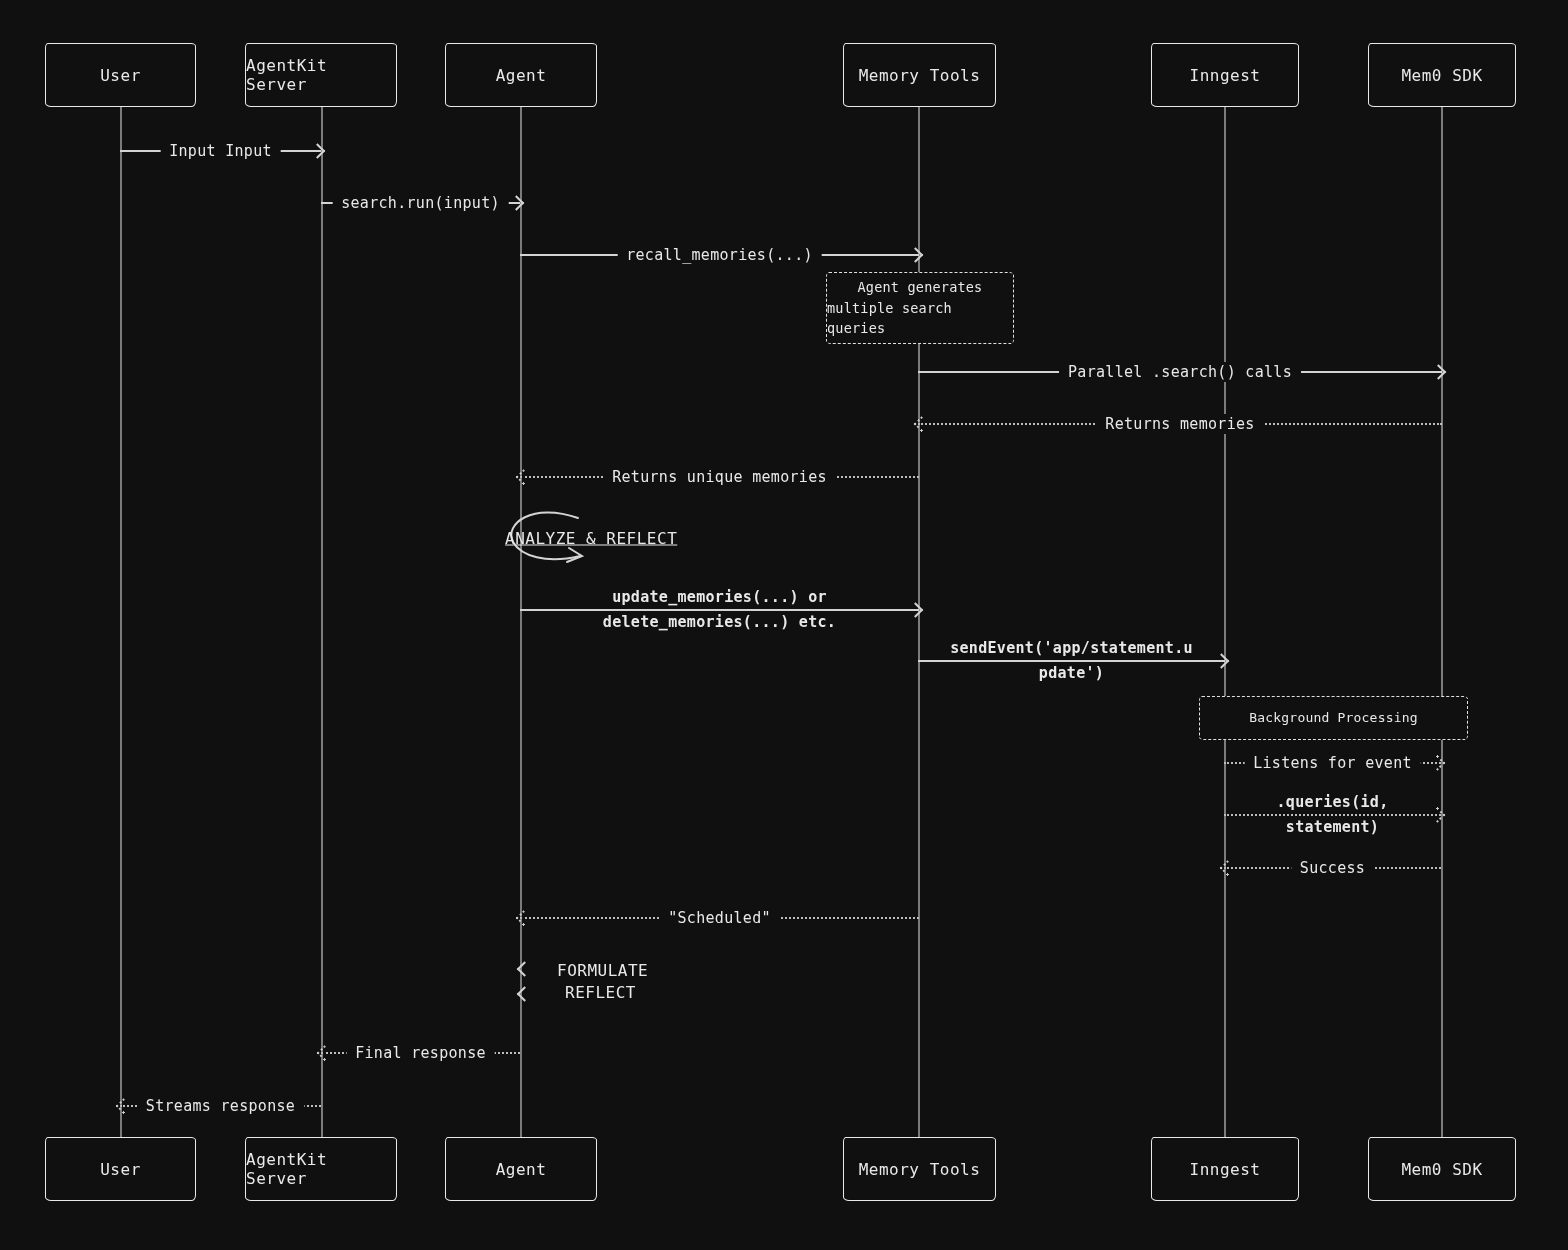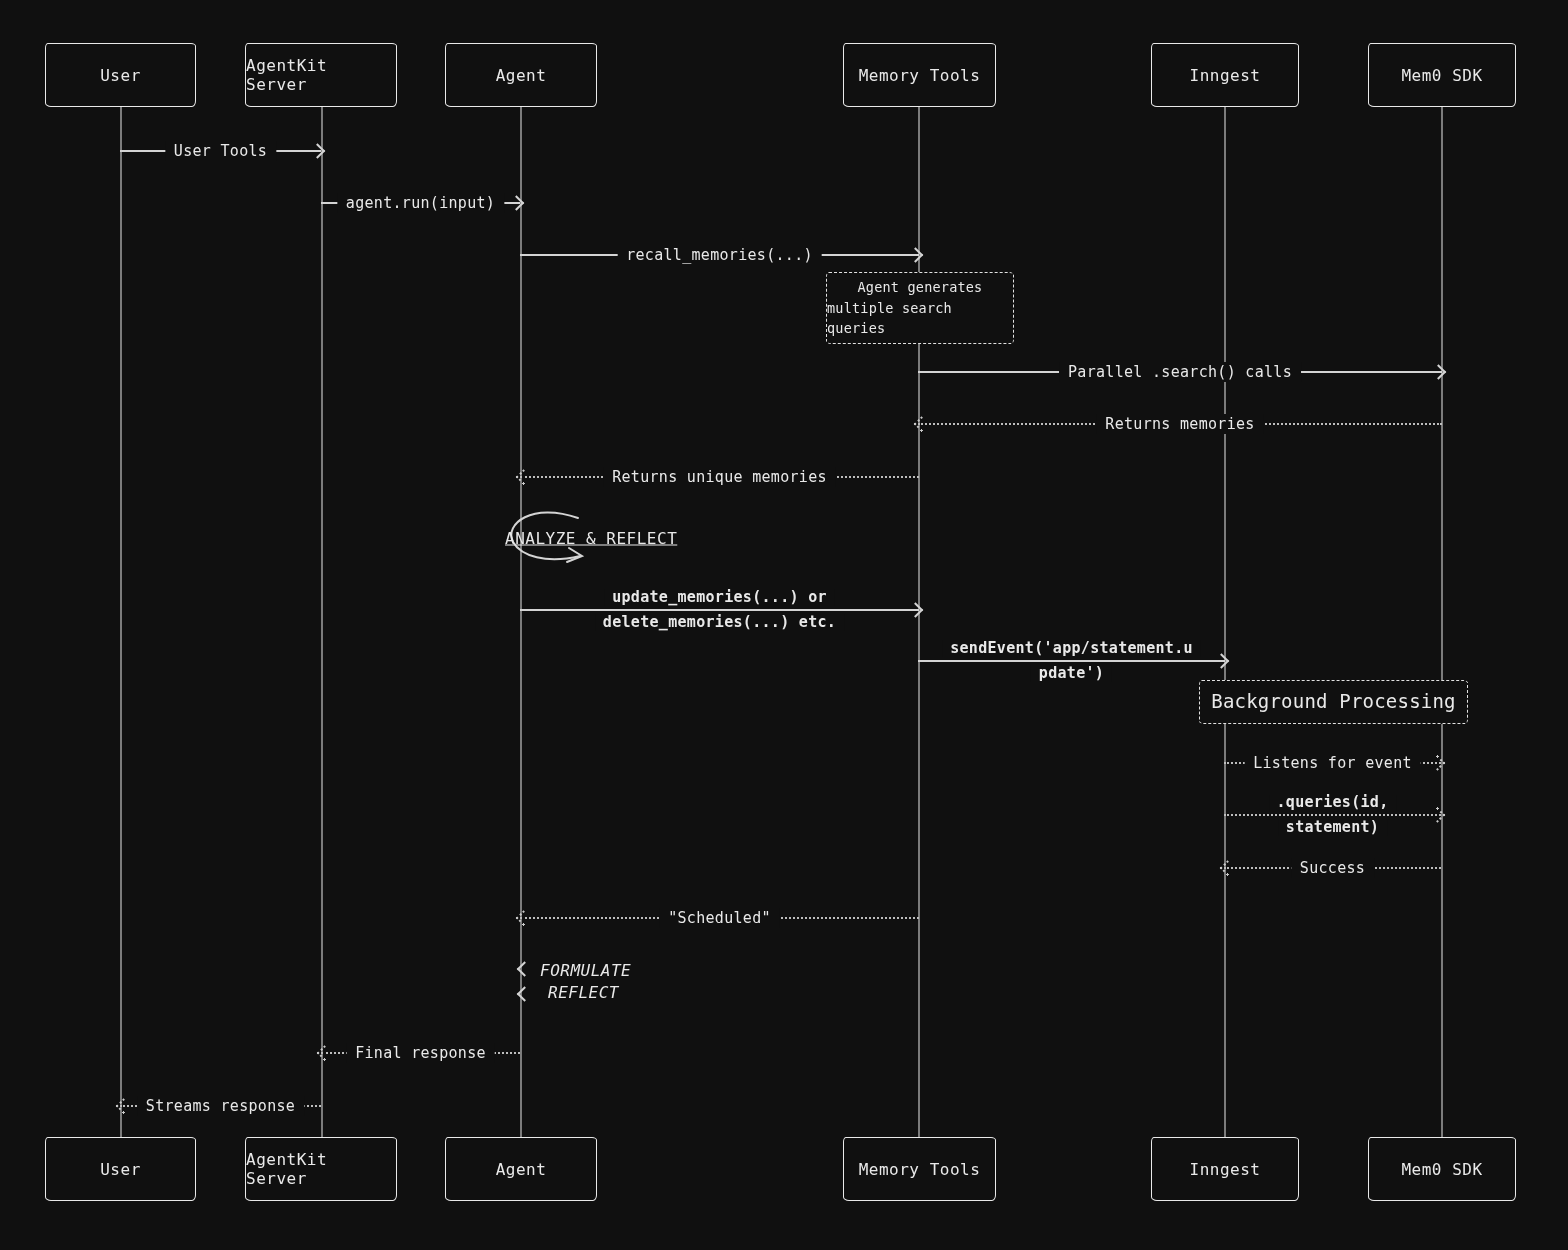--- a/index.html
+++ b/index.html
@@ -59,27 +59,27 @@
   <div class="lifeline" style="left:120px;"></div>
   <div class="lifeline" style="left:321px;"></div>
   <div class="lifeline" style="left:520px;"></div>
   <div class="lifeline" style="left:918px;"></div>
   <div class="lifeline" style="left:1224px;"></div>
   <div class="lifeline" style="left:1441px;"></div>
 
   <div class="msg" style="left:120px;top:151px;width:201px;">
     <div class="ln solid"></div>
     <span class="ah r"></span>
-    <div class="lbl">User Tools</div>
+    <div class="lbl">Input Input</div>
   </div>
 
   <div class="msg" style="left:321px;top:203px;width:199px;">
     <div class="ln solid"></div>
     <span class="ah r"></span>
-    <div class="lbl">agent.run(input)</div>
+    <div class="lbl">search.run(input)</div>
   </div>
 
   <div class="msg" style="left:520px;top:255px;width:399px;">
     <div class="ln solid"></div>
     <span class="ah r"></span>
     <div class="lbl">recall_memories(...)</div>
   </div>
 
   <div class="msg" style="left:918px;top:372px;width:524px;">
     <div class="ln solid"></div>
@@ -149,42 +149,42 @@
     <span class="ah l dot"></span>
     <div class="lbl">"Scheduled"</div>
   </div>
 
   <div class="msg" style="left:521px;top:969px;width:16px;">
     <span class="ah l"></span>
   </div>
   <div class="msg" style="left:521px;top:994px;width:16px;">
     <span class="ah l"></span>
   </div>
-  <div class="form-resp" style="left:540px;top:982px;font-style:italic;">
+  <div class="form-resp" style="left:557px;top:982px;">
     <div>FORMULATE</div>
     <div class="indent">REFLECT</div>
   </div>
 
   <div class="msg" style="left:321px;top:1053px;width:199px;">
     <div class="ln dot"></div>
     <span class="ah l dot"></span>
     <div class="lbl">Final response</div>
   </div>
 
   <div class="msg" style="left:120px;top:1106px;width:201px;">
     <div class="ln dot"></div>
     <span class="ah l dot"></span>
     <div class="lbl">Streams response</div>
   </div>
 
   <div class="note" style="left:826px;top:272px;width:188px;height:72px;align-items:center;">
     <div>Agent generates</div>
     <div>multiple search queries</div>
   </div>
-  <div class="note" style="left:1199px;top:680px;width:269px;height:44px;font-size:19px;">
+  <div class="note" style="left:1199px;top:696px;width:269px;height:44px;font-size:13px;">
     <div>Background Processing</div>
   </div>
 
   <div class="actor" style="left:45px;top:43px;width:151px;">
     <span>User</span>
   </div>
   <div class="actor" style="left:245px;top:43px;width:152px;">
     <span>AgentKit Server</span>
   </div>
   <div class="actor" style="left:445px;top:43px;width:152px;">

